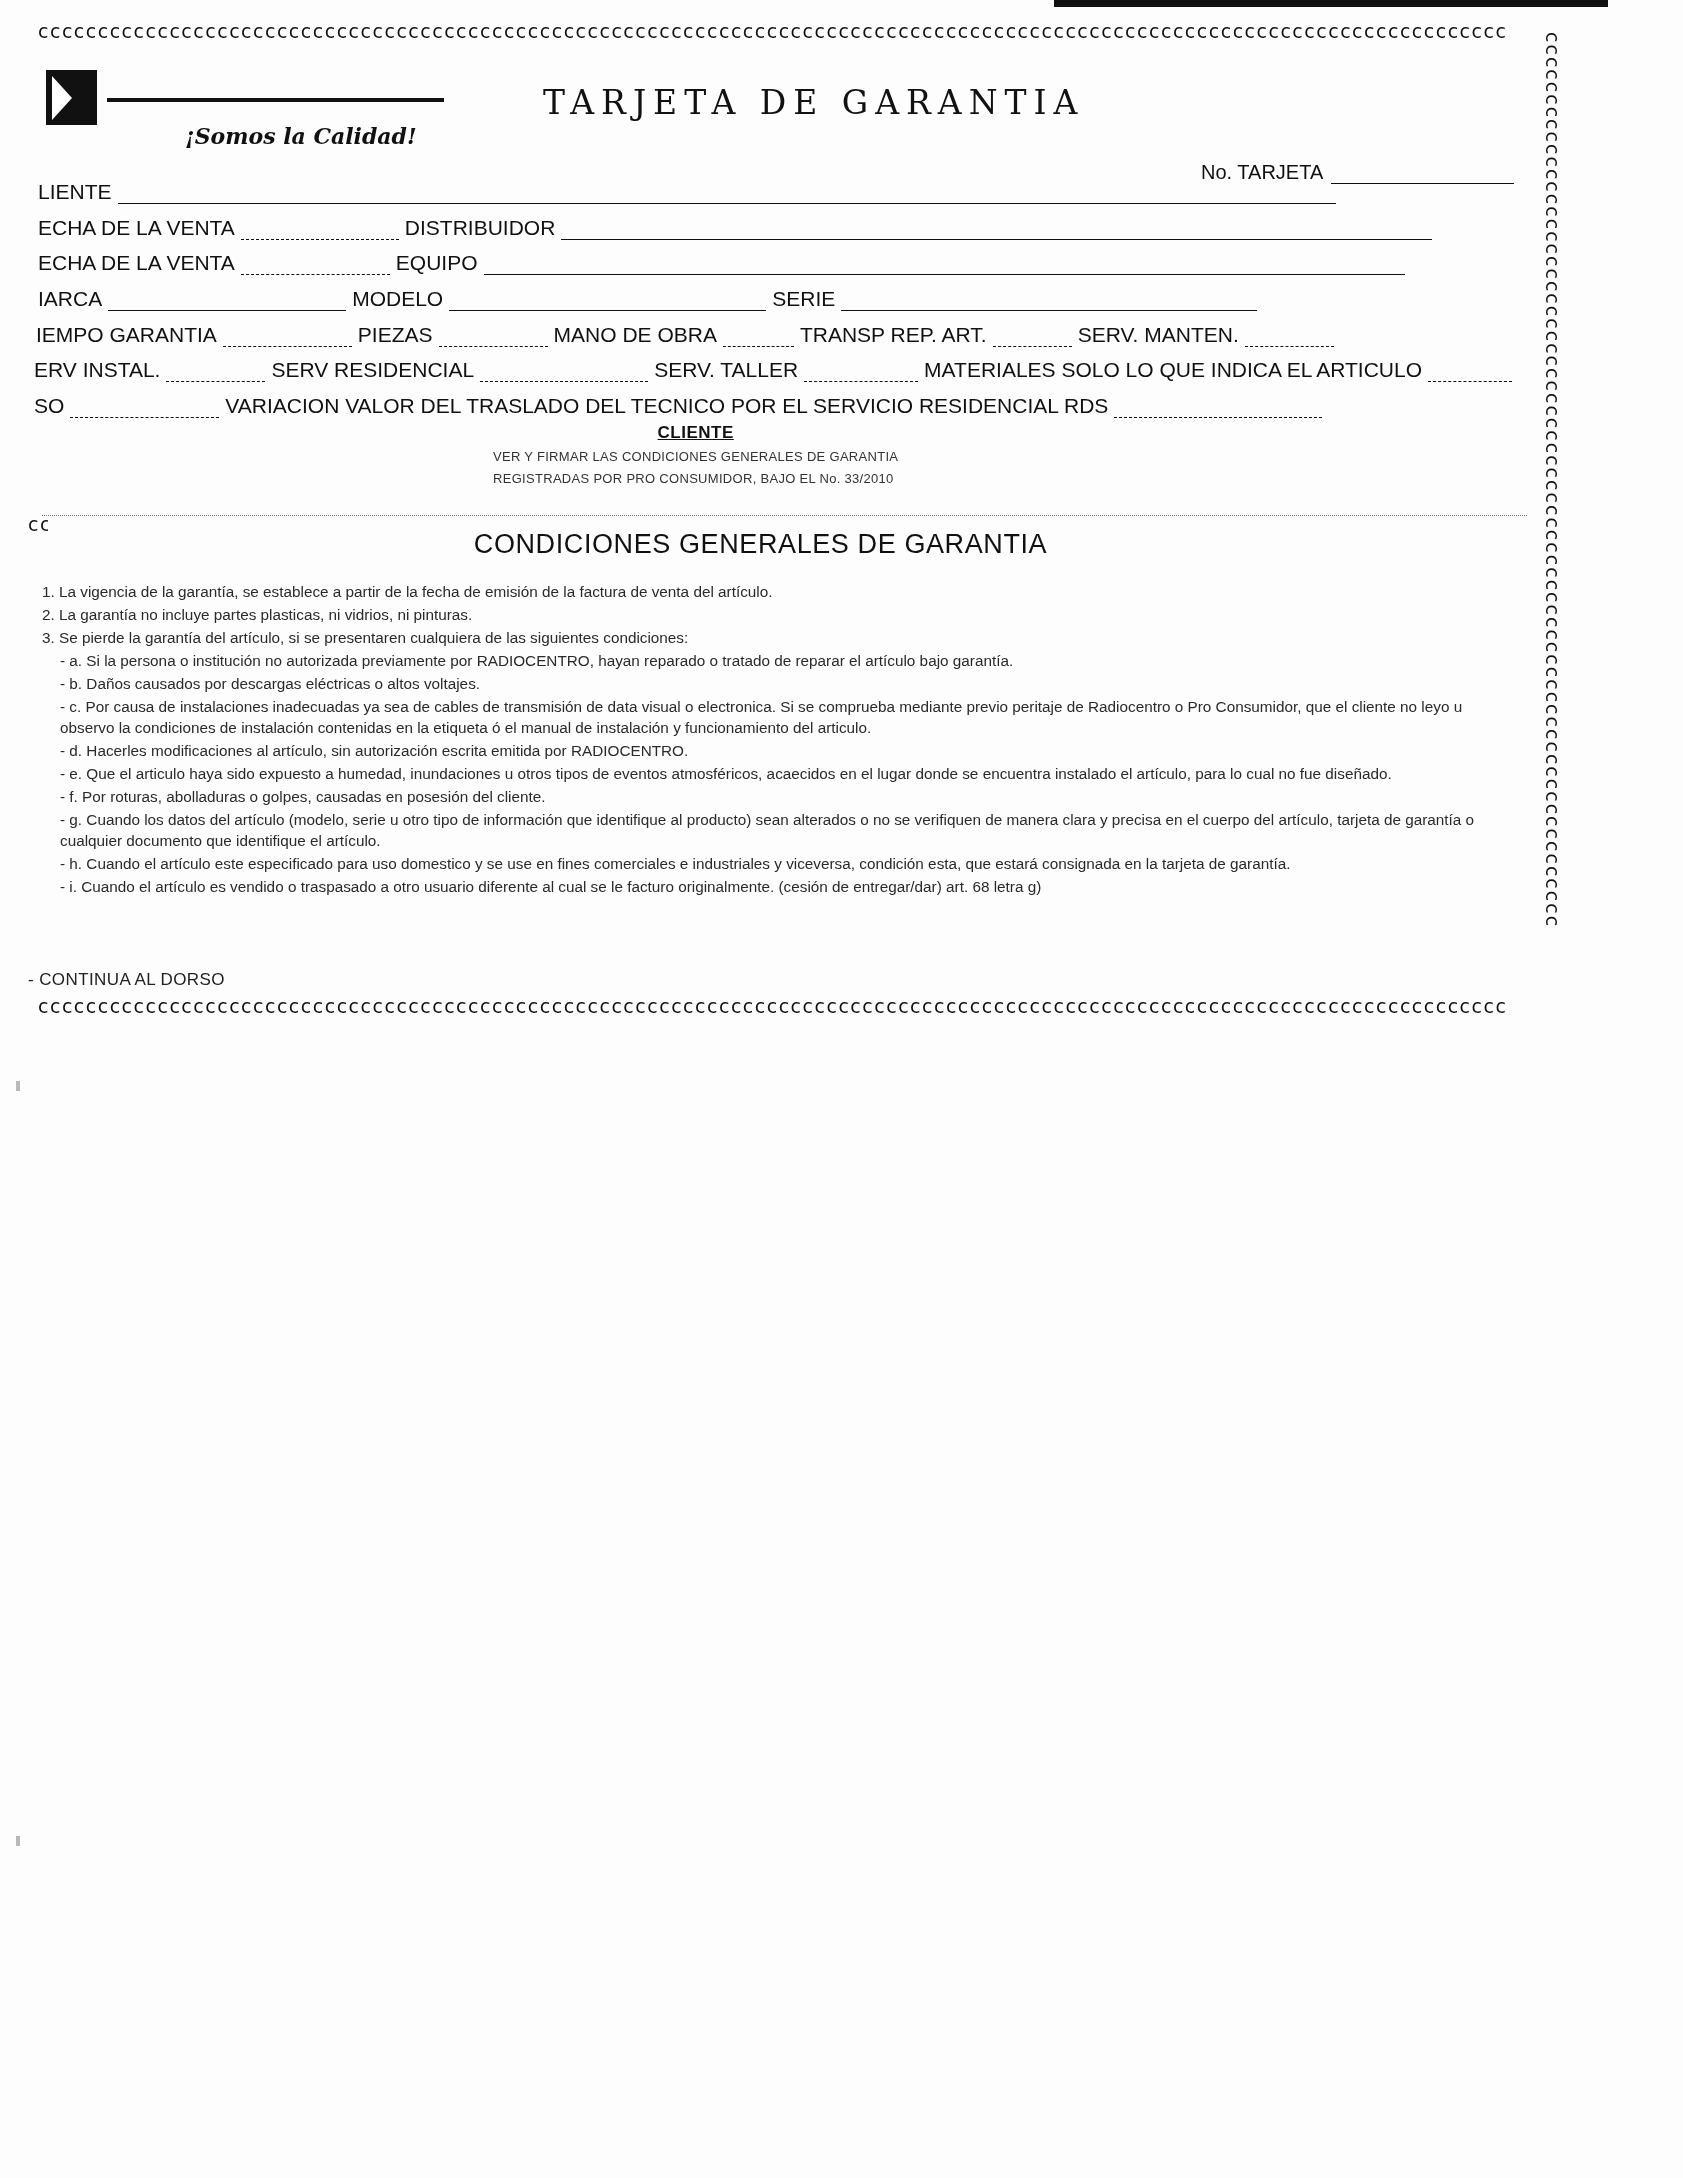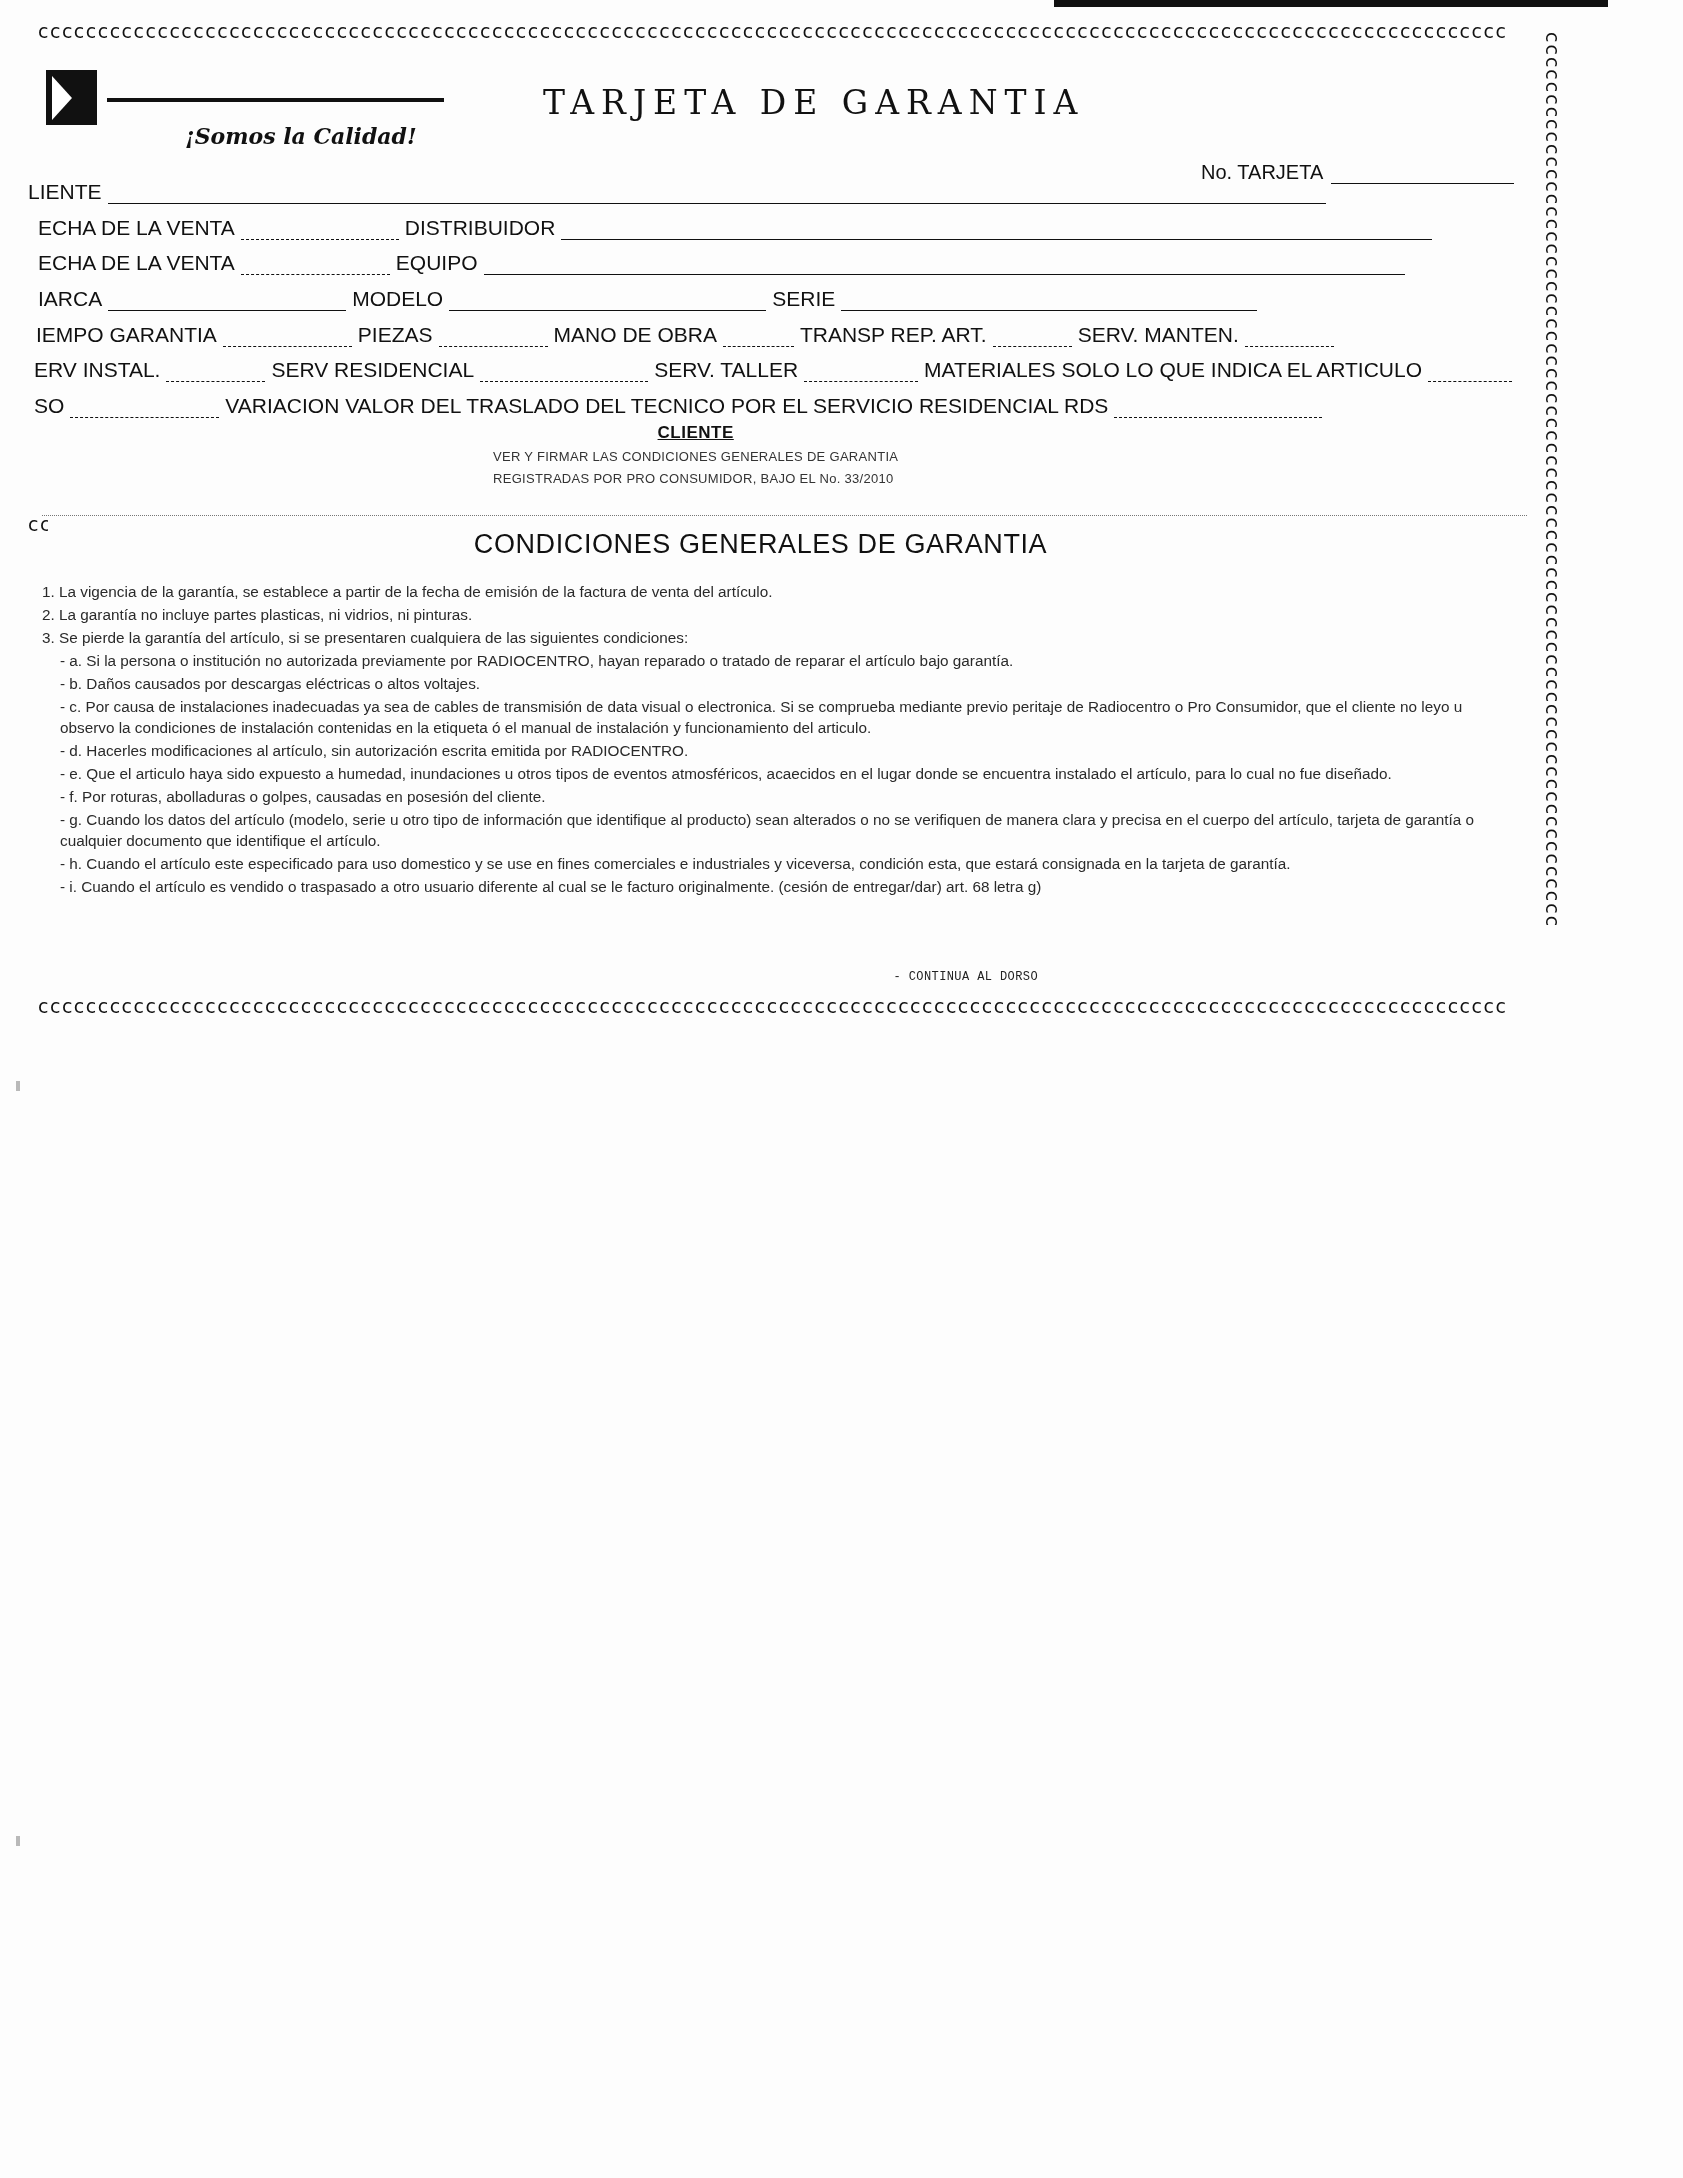--- a/index.html
+++ b/index.html
@@ -214,25 +214,24 @@
     color: #2a2a2a;
   }
   .cond-item { margin-bottom: 2px; }
   .cond-item.sub { padding-left: 18px; }
   .cond-item.wrap2 { line-height: 21px; }
 
   .continua {
     position: absolute;
     left: 0; top: 948px;
     width: 1010px;
-    text-align: right;
-    font-size: 12px;
+    text-align: left;
+    font-size: 17px;
     color: #222;
     letter-spacing: 0.4px;
-    font-family: Liberation Mono, monospace;
   }
 
   
   .speck {
     position: absolute;
     background: #b9b9b9;
   }
 </style>
 </head>
 <body>
@@ -255,21 +254,21 @@
 
     <div class="doc-title">TARJETA DE GARANTIA</div>
 
     <div class="tarjeta-no">
       <span>No. TARJETA</span><span class="ln" style="width:183px"></span>
     </div>
 
     <div class="fields">
 
       <div class="frow" style="top: 0px; position: absolute; left: 0px;">
-        <span class="lbl" style="margin-left:0">LIENTE</span><span class="ln" style="width:1218px"></span>
+        <span class="lbl" style="margin-left:10px">LIENTE</span><span class="ln" style="width:1218px"></span>
       </div>
 
       <div class="frow" style="top: 36px; position: absolute; left: 0px;">
         <span class="lbl" style="margin-left:10px">ECHA DE LA VENTA</span><span class="ln dash" style="width:158px"></span><span class="lbl">DISTRIBUIDOR</span><span class="ln" style="width:871px"></span>
       </div>
 
       <div class="frow" style="top: 71px; position: absolute; left: 0px;">
         <span class="lbl" style="margin-left:10px">ECHA DE LA VENTA</span><span class="ln dash" style="width:149px"></span><span class="lbl">EQUIPO</span><span class="ln" style="width:921px"></span>
       </div>
 

